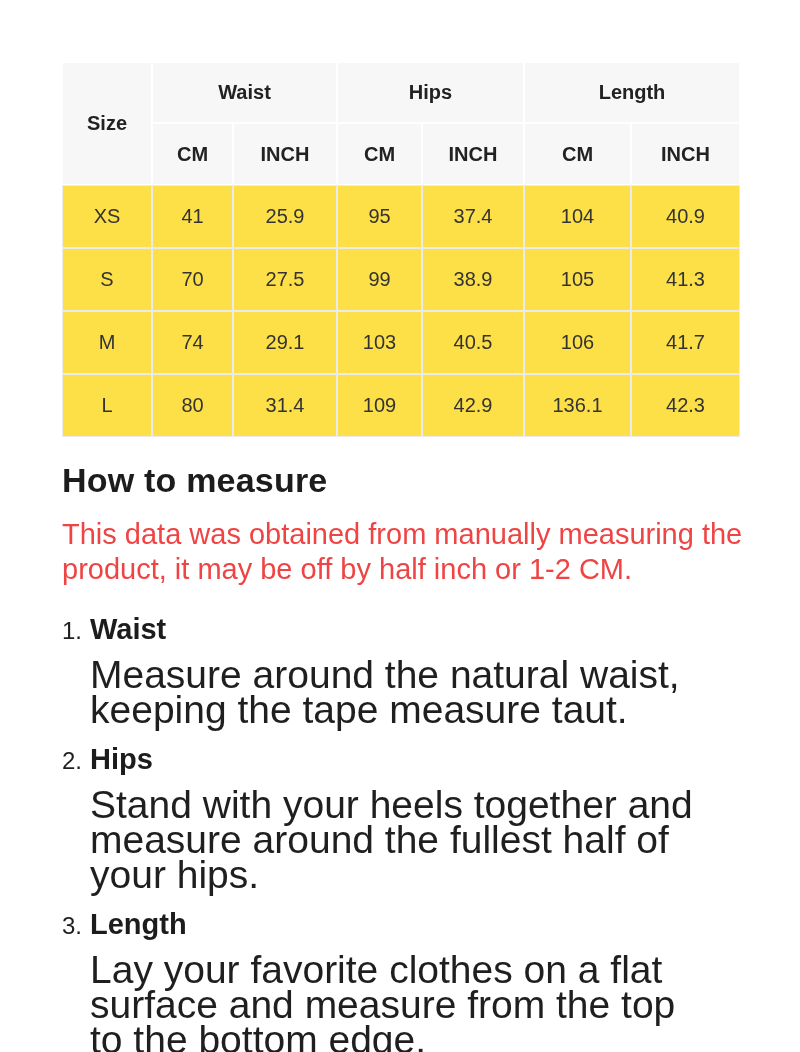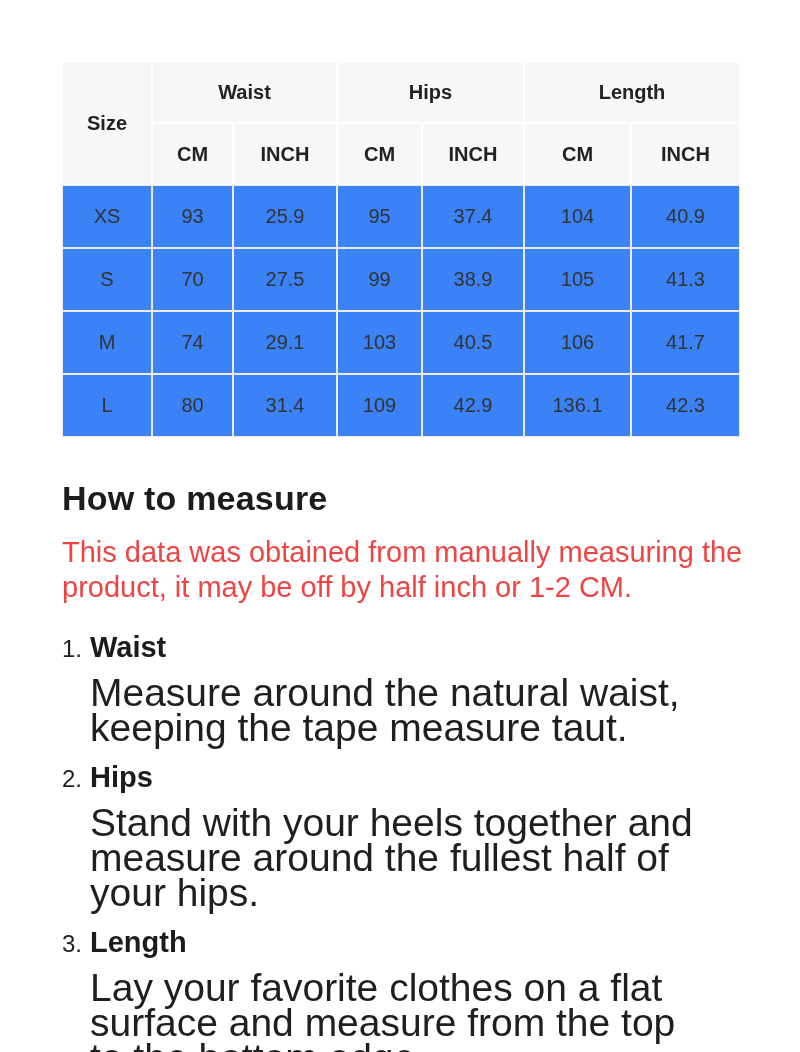--- a/index.html
+++ b/index.html
@@ -31,30 +31,30 @@
   table.size-chart thead th {
     background: #f7f7f7;
     border: 1px solid #ffffff;
     font-weight: bold;
     color: #222222;
   }
   table.size-chart thead tr.group-row th { height: 61px; }
   table.size-chart thead tr.unit-row th { height: 62px; }
   table.size-chart thead th.corner { height: 123px; }
   table.size-chart tbody td {
-    background: #3b82f6;
+    background: #fde047;
     border: 1px solid #ebebeb;
     height: 63px;
     font-weight: normal;
     color: #333333;
   }
 
   
   h2.htm-heading {
-    margin-top: 42px;
+    margin-top: 24px;
     font-size: 34px;
     line-height: 38px;
     font-weight: bold;
     color: #1c1c1c;
     letter-spacing: 0.2px;
   }
   p.htm-intro {
     margin-top: 18px;
     font-size: 29px;
     line-height: 35px;
@@ -118,21 +118,21 @@
         <th>INCH</th>
         <th>CM</th>
         <th>INCH</th>
         <th>CM</th>
         <th>INCH</th>
       </tr>
     </thead>
     <tbody>
       <tr>
         <td>XS</td>
-        <td>93</td>
+        <td>41</td>
         <td>25.9</td>
         <td>95</td>
         <td>37.4</td>
         <td>104</td>
         <td>40.9</td>
       </tr>
       <tr>
         <td>S</td>
         <td>70</td>
         <td>27.5</td>

